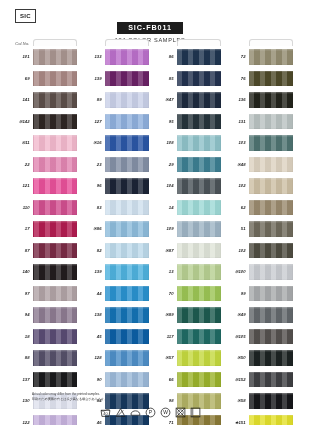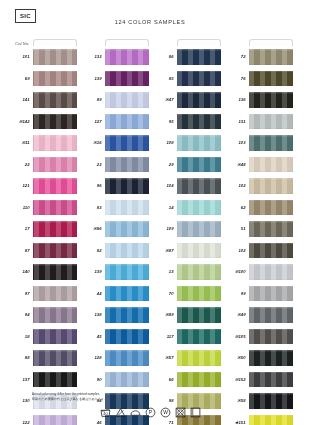--- a/index.html
+++ b/index.html
@@ -119,20 +119,21 @@
 </head>
 <body>
 
 <div class="page">
 
   <div class="logo">
     <span>SIC</span>
   </div>
 
   <div class="title-wrap">
+    <div class="title-badge">SIC-FB011</div>
     <div class="subtitle">124 COLOR SAMPLES</div>
   </div>
 
   <div class="grid" id="grid">
       <div class="col">
         <div class="col-head">
           <div class="cn">Col.No.</div>
           <div class="capspace"></div>
         </div>
         <div class="row">

